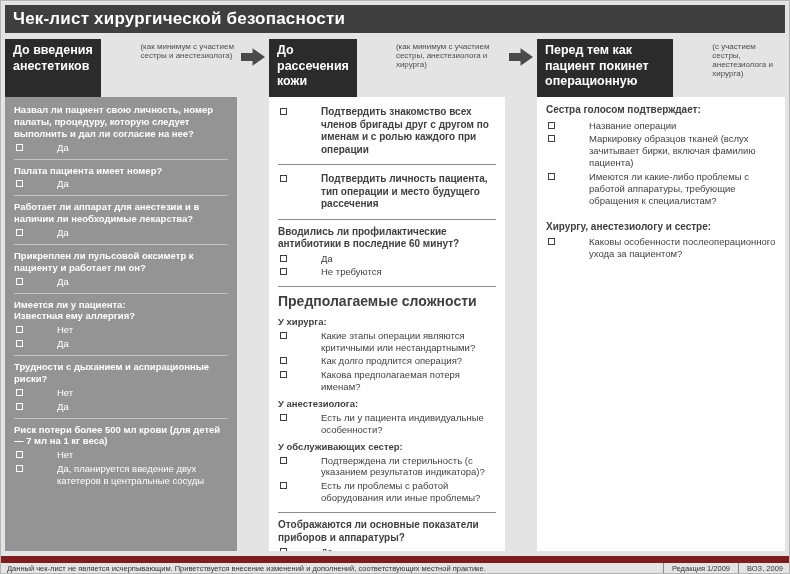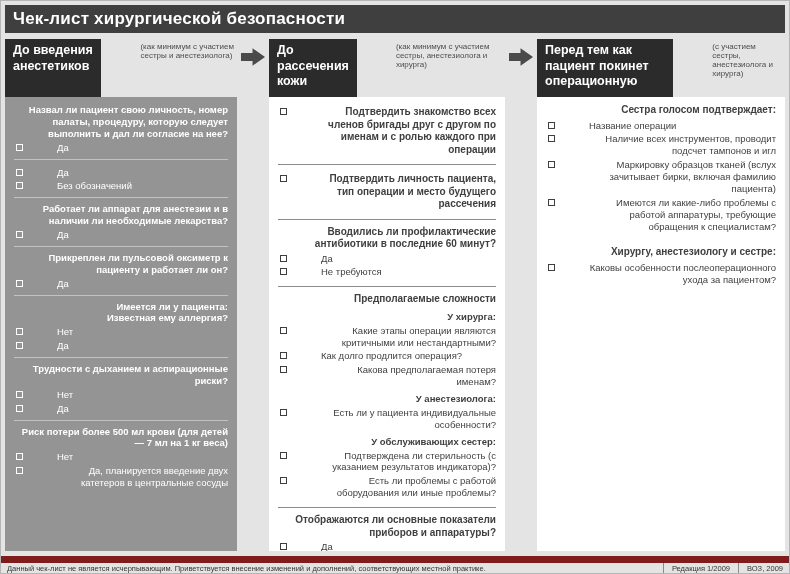--- a/index.html
+++ b/index.html
@@ -47,40 +47,39 @@
   }
   .col-sub {
     font-size:8px; color:#4d4d4d;
     padding:3px 2px 0 2px;
   }
   .col-body {
     flex:1; min-height:0; overflow:hidden;
     padding:7px 9px 6px 9px;
     font-size:9.5px; line-height:1.25; color:#3f3f3f;
     background:#ffffff;
-    text-align:right;
   }
   .gray-body { background:#949494; color:#ffffff; }
 
   .q { font-weight:bold; margin-bottom:2px; }
   .opt { display:flex; align-items:flex-start; margin:2px 0 2px 2px;gap:29px; }
   .cb {
     flex:none; width:7px; height:7px;
     border:1px solid currentColor;
     margin:2px 5px 0 0;
     background:transparent;
   }
   .gray-body .sec + .sec { border-top:1px solid #c2c2c2; margin-top:5px; padding-top:5px; }
 
   .blk { padding:6px 0; }
   .blk + .blk { border-top:1px solid #8c8c8c; }
   .blk:first-child { padding-top:0; }
   .lead { font-weight:bold; font-size:10px; }
   .sub-h { font-weight:bold; margin:5px 0 1px 0; }
-  .blk-title { font-weight:bold; font-size:10px; margin-bottom:1px; }
+  .blk-title { font-weight:bold; font-size:14px; margin-bottom:1px; }
   .q2 { font-weight:bold; font-size:10px; margin-bottom:2px; }
 
   .grp + .grp { margin-top:14px; }
   .grp-title { font-weight:bold; font-size:10px; margin-bottom:3px; }
 
   .footer {
     flex:none; height:17px;
     margin:5px -4px 0 -4px;
     border-top:7px solid #7f1d1d;
     background:#e4e4e4;
@@ -111,27 +110,24 @@
 
         <div class="sec">
           <div class="q">Назвал ли пациент свою личность,  номер палаты,  процедуру, которую следует выполнить и дал ли согласие на нее?</div>
           <div class="opt">
             <span class="cb"></span>
             <span>Да</span>
           </div>
         </div>
 
         <div class="sec">
-          <div class="opt">
-            <span class="cb"></span>
-            <span>Да</span>
-          </div>
-          <div class="opt">
-            <span class="cb"></span>
-            <span>Без обозначений</span>
+          <div class="q">Палата пациента имеет номер?</div>
+          <div class="opt">
+            <span class="cb"></span>
+            <span>Да</span>
           </div>
         </div>
 
         <div class="sec">
           <div class="q">Работает ли аппарат для анестезии и в наличии ли необходимые лекарства?</div>
           <div class="opt">
             <span class="cb"></span>
             <span>Да</span>
           </div>
         </div>
@@ -279,24 +275,20 @@
         <div class="col-header">Перед тем как пациент покинет операционную</div>
         <div class="col-sub">(с участием  сестры, анестезиолога и хирурга)</div>
       </div>
       <div class="col-body">
 
         <div class="grp">
           <div class="grp-title">Сестра голосом подтверждает:</div>
           <div class="opt">
             <span class="cb"></span>
             <span>Название операции</span>
-          </div>
-          <div class="opt">
-            <span class="cb"></span>
-            <span>Наличие всех инструментов, проводит подсчет тампонов и игл</span>
           </div>
           <div class="opt">
             <span class="cb"></span>
             <span>Маркировку образцов тканей (вслух зачитывает бирки, включая фамилию пациента)</span>
           </div>
           <div class="opt">
             <span class="cb"></span>
             <span>Имеются ли какие-либо проблемы с работой аппаратуры, требующие обращения к специалистам?</span>
           </div>
         </div>

